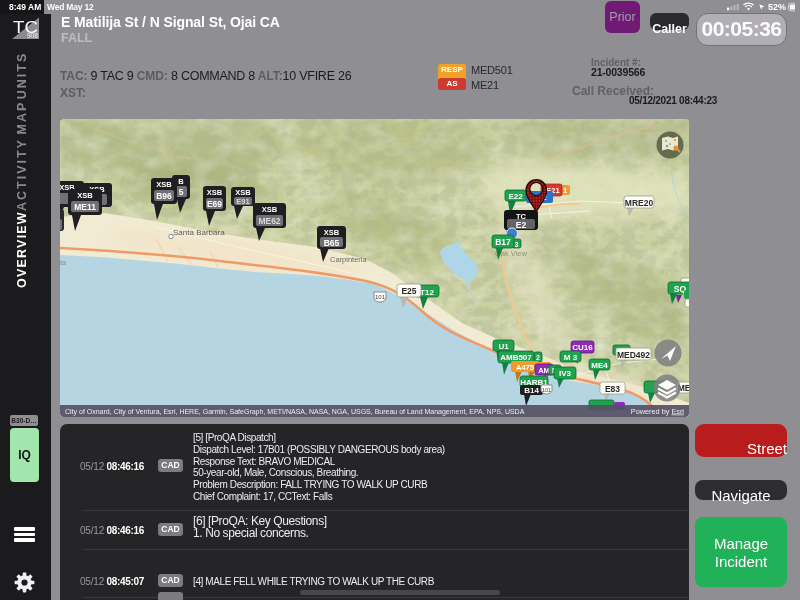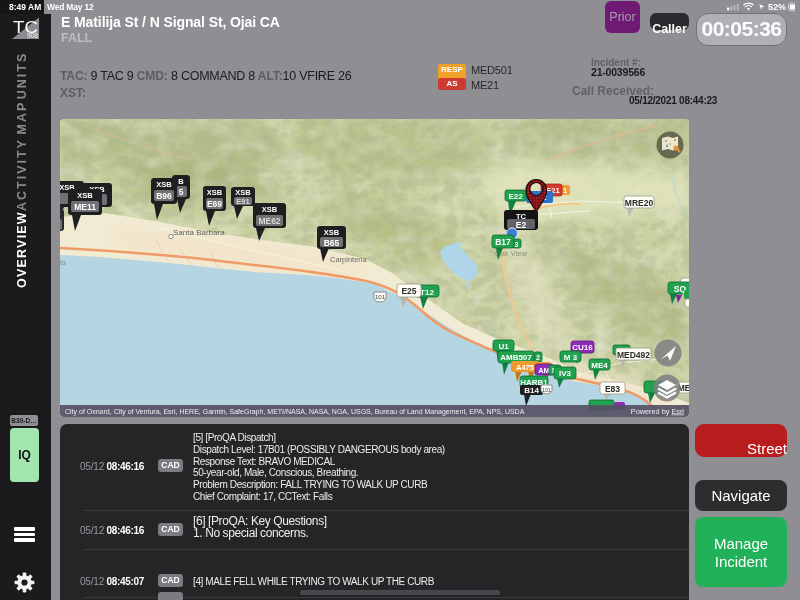--- a/index.html
+++ b/index.html
@@ -384,16 +384,16 @@
 <div class="abs" style="left:158px;top:523px;width:25px;height:13px;background:#7b7b80;border-radius:3px;color:#fff;font-size:8.5px;font-weight:bold;text-align:center;line-height:13px;">CAD</div>
 <div class="abs" style="left:193px;top:516px;color:#ececee;font-size:12px;line-height:11.8px;letter-spacing:-0.4px;">[6] [ProQA: Key Questions]<br>1. No special concerns.</div>
 <div class="abs" style="left:83px;top:549px;width:606px;height:1px;background:#39393d;"></div>
 <div class="abs" style="left:80px;top:576px;font-size:10px;color:#98989d;letter-spacing:-0.2px;">05/12 <span style="color:#fff;font-weight:bold;letter-spacing:-0.35px;">08:45:07</span></div>
 <div class="abs" style="left:158px;top:574px;width:25px;height:13px;background:#7b7b80;border-radius:3px;color:#fff;font-size:8.5px;font-weight:bold;text-align:center;line-height:13px;">CAD</div>
 <div class="abs" style="left:193px;top:576px;color:#ececee;font-size:10px;letter-spacing:-0.4px;">[4] MALE FELL WHILE TRYING TO WALK UP THE CURB</div>
 <div class="abs" style="left:83px;top:597px;width:606px;height:1px;background:#39393d;"></div>
 <div class="abs" style="left:158px;top:592px;width:25px;height:10px;background:#7b7b80;border-radius:3px;"></div>
 
 <div class="abs" style="left:695px;top:424px;width:92px;height:33px;background:#b91c1c;border-radius:9px;color:#fff;font-size:15px;text-align:right;line-height:49px;">Street</div>
-<div class="abs" style="left:695px;top:480px;width:92px;height:31px;background:#2d2d2f;border-radius:8px;color:#fff;font-size:15px;text-align:center;line-height:31px;">Navigate</div>
+<div class="abs" style="left:695px;top:480px;width:92px;height:20px;background:#2d2d2f;border-radius:8px;color:#fff;font-size:15px;text-align:center;line-height:31px;">Navigate</div>
 <div class="abs" style="left:695px;top:517px;width:92px;height:70px;background:#21b158;border-radius:8px;color:#fff;font-size:15px;text-align:center;padding-top:18px;line-height:18px;">Manage<br>Incident</div>
 
 <div class="abs" style="left:300px;top:590px;width:200px;height:4.5px;background:#47474b;border-radius:2.5px;"></div>
 
 </body></html>

